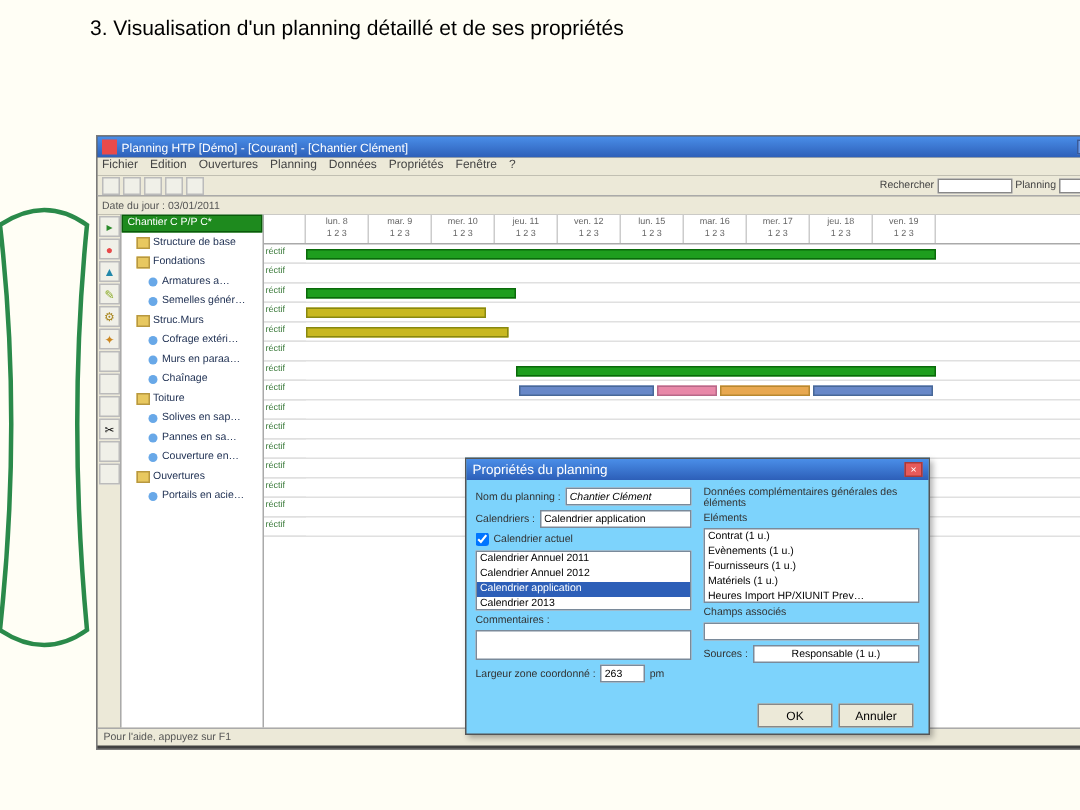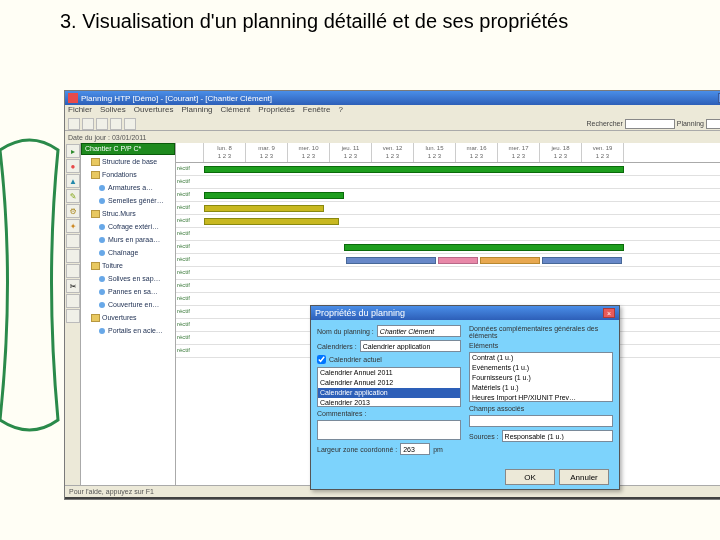--- a/index.html
+++ b/index.html
@@ -1,17 +1,17 @@
 <!DOCTYPE html>
 <html><head>
 <meta charset="utf-8">
 <style>
 * { margin: 0; padding: 0; box-sizing: border-box; font-family: Tahoma, sans-serif; }
 body { width: 720px; height: 540px; background: #fffef5; position: relative; }
-.slide-title { position: absolute; top: 10px; left: 60px; font-size: 20px; color: #000; }
+.slide-title { position: absolute; top: 10px; left: 60px; font-size: 14px; color: #000; }
 .decoration { position: absolute; left: 0; top: 0; width: 60px; height: 540px; }
 .decoration svg { width: 100%; height: 100%; }
 .app-frame { position: absolute; top: 90px; left: 64px; width: 696px; height: 410px; background: #404040; border: 1px solid #7a7a7a; font-size: 8px; }
 .titlebar { height: 14px; background: linear-gradient(to bottom, #4a8ee8, #2d5fb8); display: flex; align-items: center; padding: 0 3px; color: white; font-size: 8px; }
 .titlebar .icon { width: 10px; height: 10px; background: #e84a4a; margin-right: 3px; }
 .titlebar .winbtns { margin-left: auto; display: flex; gap: 1px; }
 .titlebar .winbtn { width: 12px; height: 10px; background: #6a9ae8; border: 1px solid #3a5a98; display: flex; align-items: center; justify-content: center; font-size: 7px; cursor: pointer; }
 .titlebar .winbtn.close { background: #e85a5a; }
 .menubar { height: 12px; background: #ece9d8; display: flex; align-items: flex-start; padding: 0 3px; gap: 8px; font-size: 8px; color: #444; }
 .menubar span { cursor: pointer; }
@@ -83,24 +83,24 @@
     <span>Planning HTP [Démo] - [Courant] - [Chantier Clément]</span>
     <div class="winbtns">
       <div class="winbtn">_</div>
       <div class="winbtn">□</div>
       <div class="winbtn close">×</div>
     </div>
   </div>
 
   <div class="menubar">
     <span>Fichier</span>
-    <span>Solives</span>
+    <span>Edition</span>
     <span>Ouvertures</span>
     <span>Planning</span>
-    <span>Clément</span>
+    <span>Données</span>
     <span>Propriétés</span>
     <span>Fenêtre</span>
     <span>?</span>
   </div>
 
   <div class="toolbar">
     <div class="tbtn"></div>
     <div class="tbtn"></div>
     <div class="tbtn"></div>
     <div class="tbtn"></div>
@@ -310,21 +310,21 @@
         <div class="li">Contrat (1 u.)</div>
         <div class="li">Evènements (1 u.)</div>
         <div class="li">Fournisseurs (1 u.)</div>
         <div class="li">Matériels (1 u.)</div>
         <div class="li">Heures Import HP/XIUNIT Prev…</div>
       </div>
       <label>Champs associés</label>
       <input type="text" style="">
       <div class="frow">
         <span class="smalltxt">Sources :</span>
-        <input type="text" style="flex: 1 1 0%;" value="Responsable (1 u.)">
+        <input type="text" style="flex: 1 1 0%; text-align: center;" value="Responsable (1 u.)">
       </div>
     </div>
   </div>
   <div class="dfoot">
     <button class="dbtn">OK</button>
     <button class="dbtn">Annuler</button>
   </div>
 </div>
 
 </body></html>

